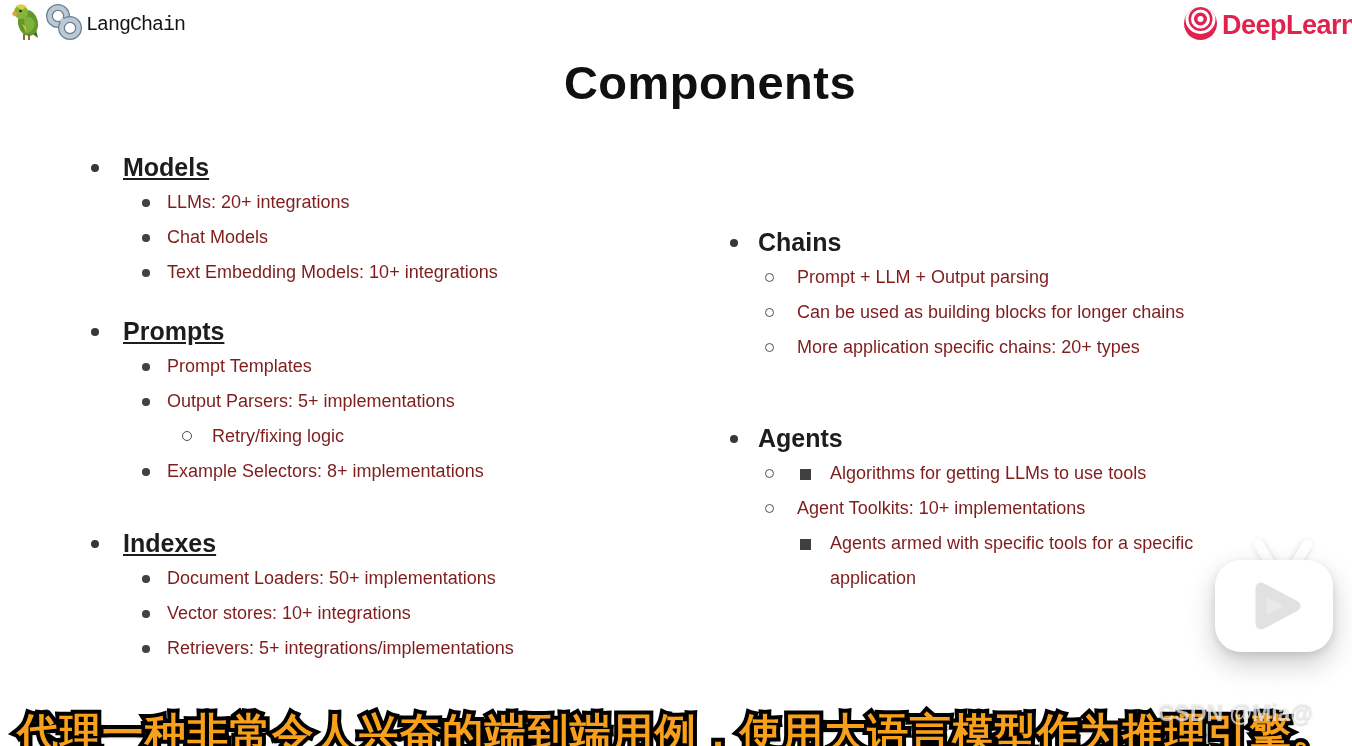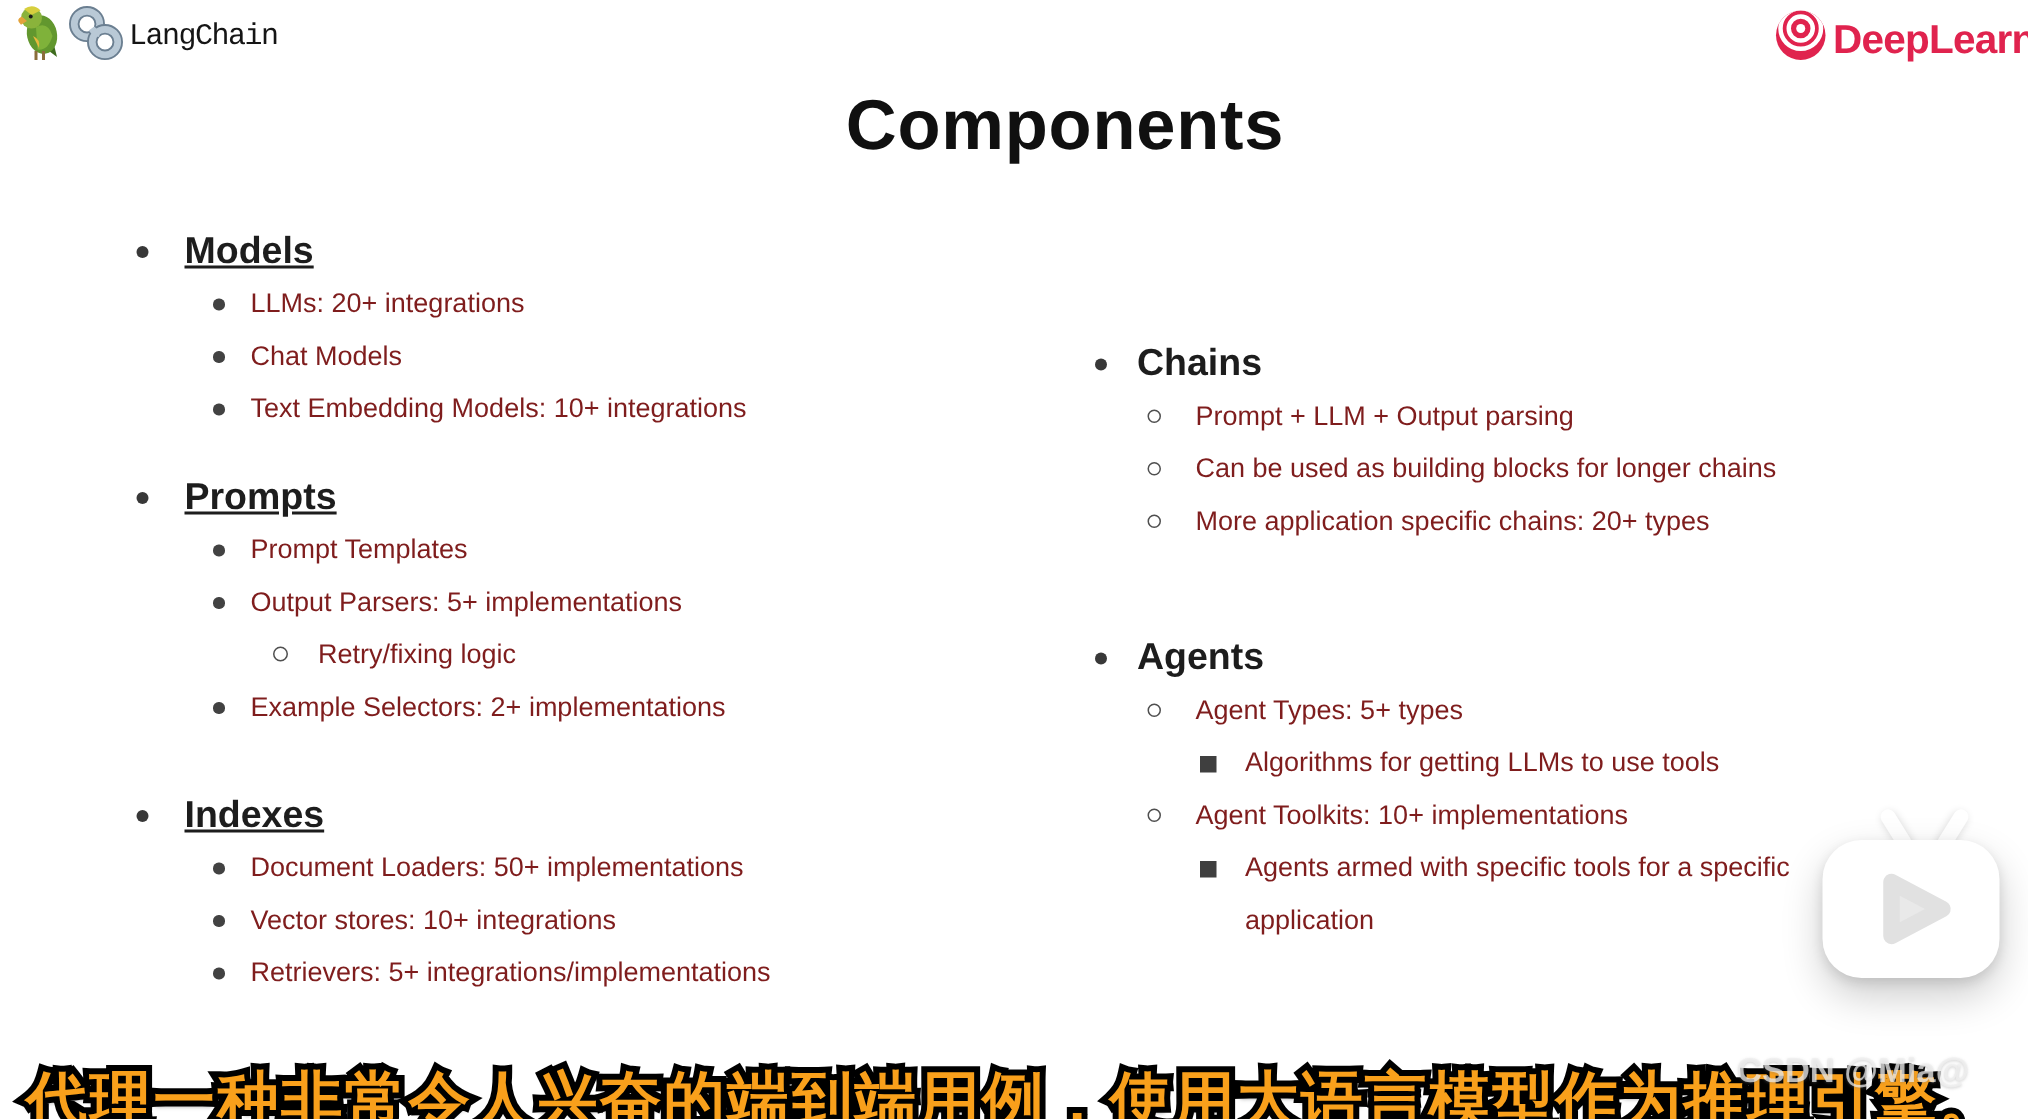--- a/index.html
+++ b/index.html
@@ -166,21 +166,21 @@
   <div class="row l2">
     <span class="bullet disc"></span>
     <span>Output Parsers: 5+ implementations</span>
   </div>
   <div class="row l3">
     <span class="bullet ring"></span>
     <span>Retry/fixing logic</span>
   </div>
   <div class="row l2">
     <span class="bullet disc"></span>
-    <span>Example Selectors: 2+ implementations</span>
+    <span>Example Selectors: 8+ implementations</span>
   </div>
 </div>
 
 <div class="section left-col" id="indexes">
   <div class="heading-row">
     <span class="bullet disc"></span>
     <span>Indexes</span>
   </div>
   <div class="row l2">
     <span class="bullet disc"></span>
@@ -215,21 +215,20 @@
   </div>
 </div>
 
 <div class="section right-col" id="agents">
   <div class="heading-row">
     <span class="bullet disc"></span>
     <span>Agents</span>
   </div>
   <div class="row l2">
     <span class="bullet ring"></span>
-    <span>Agent Types: 5+ types</span>
   </div>
   <div class="row l3">
     <span class="bullet sq"></span>
     <span>Algorithms for getting LLMs to use tools</span>
   </div>
   <div class="row l2">
     <span class="bullet ring"></span>
     <span>Agent Toolkits: 10+ implementations</span>
   </div>
   <div class="row l3 wrap">

